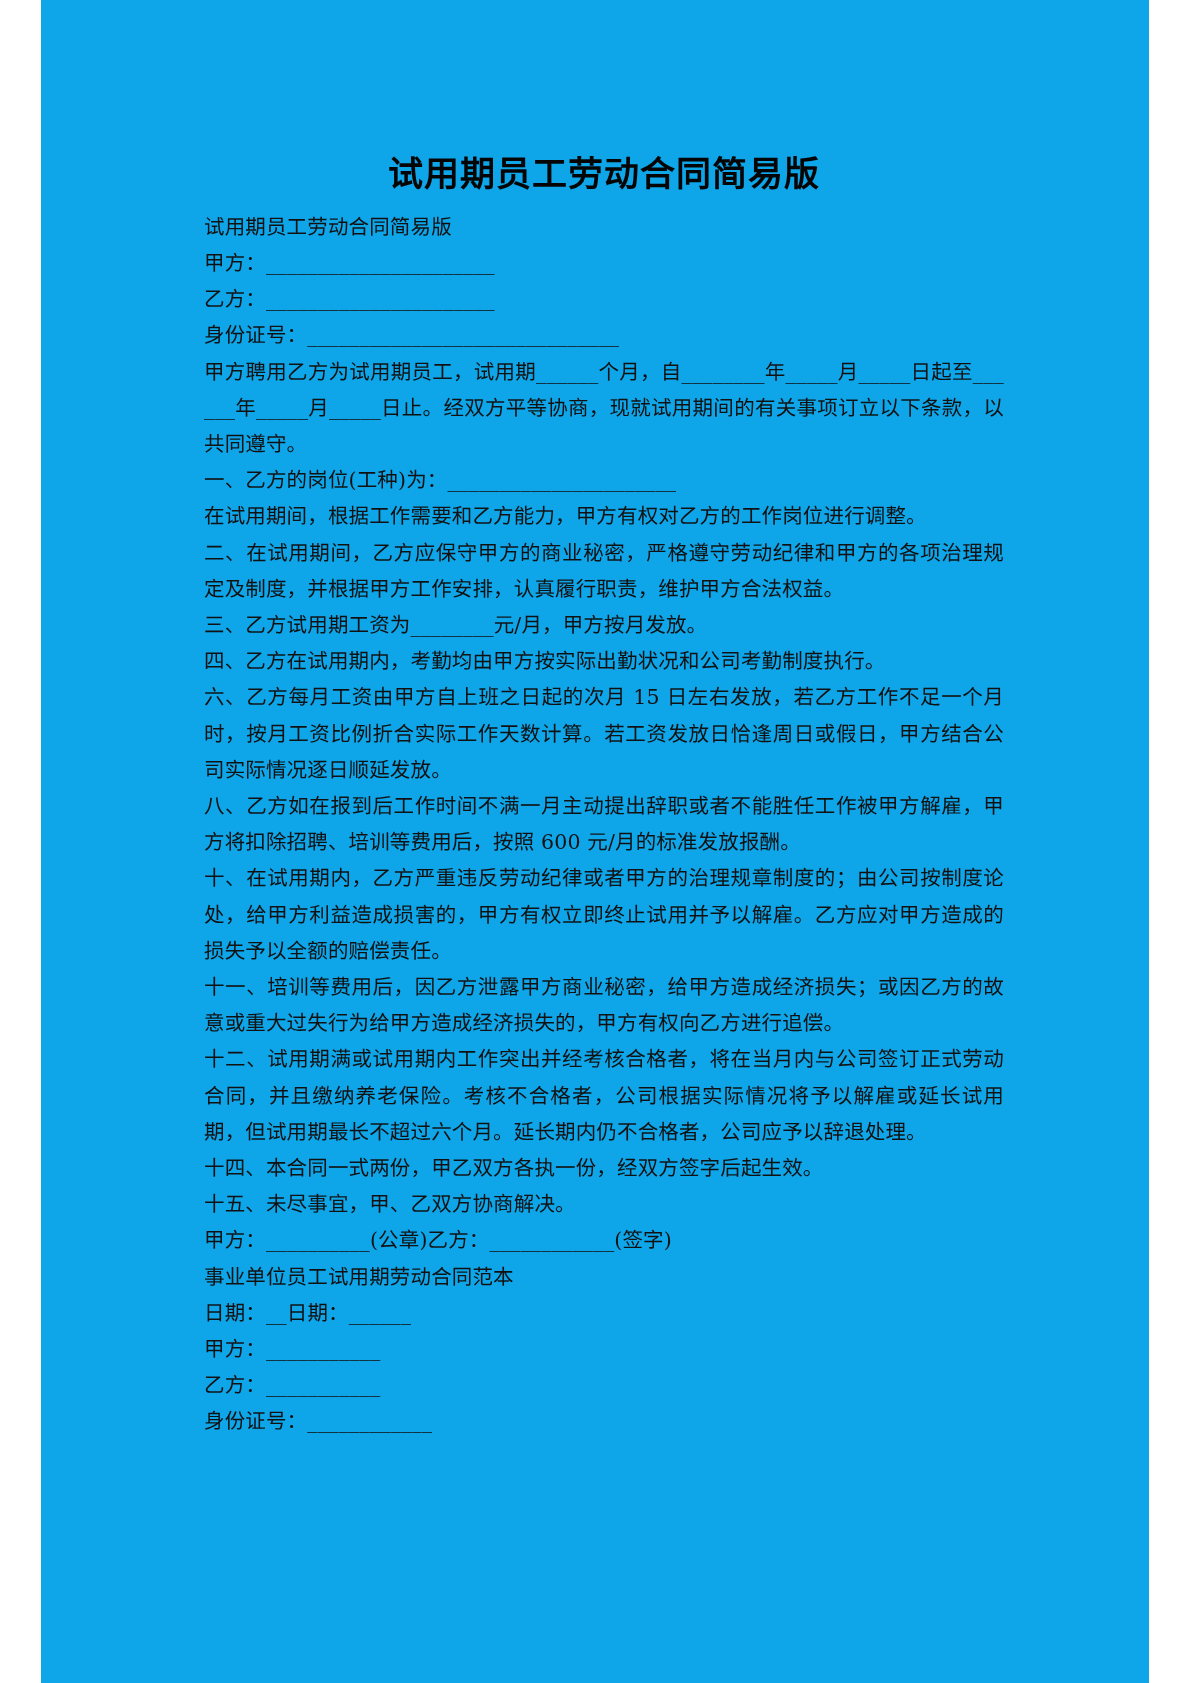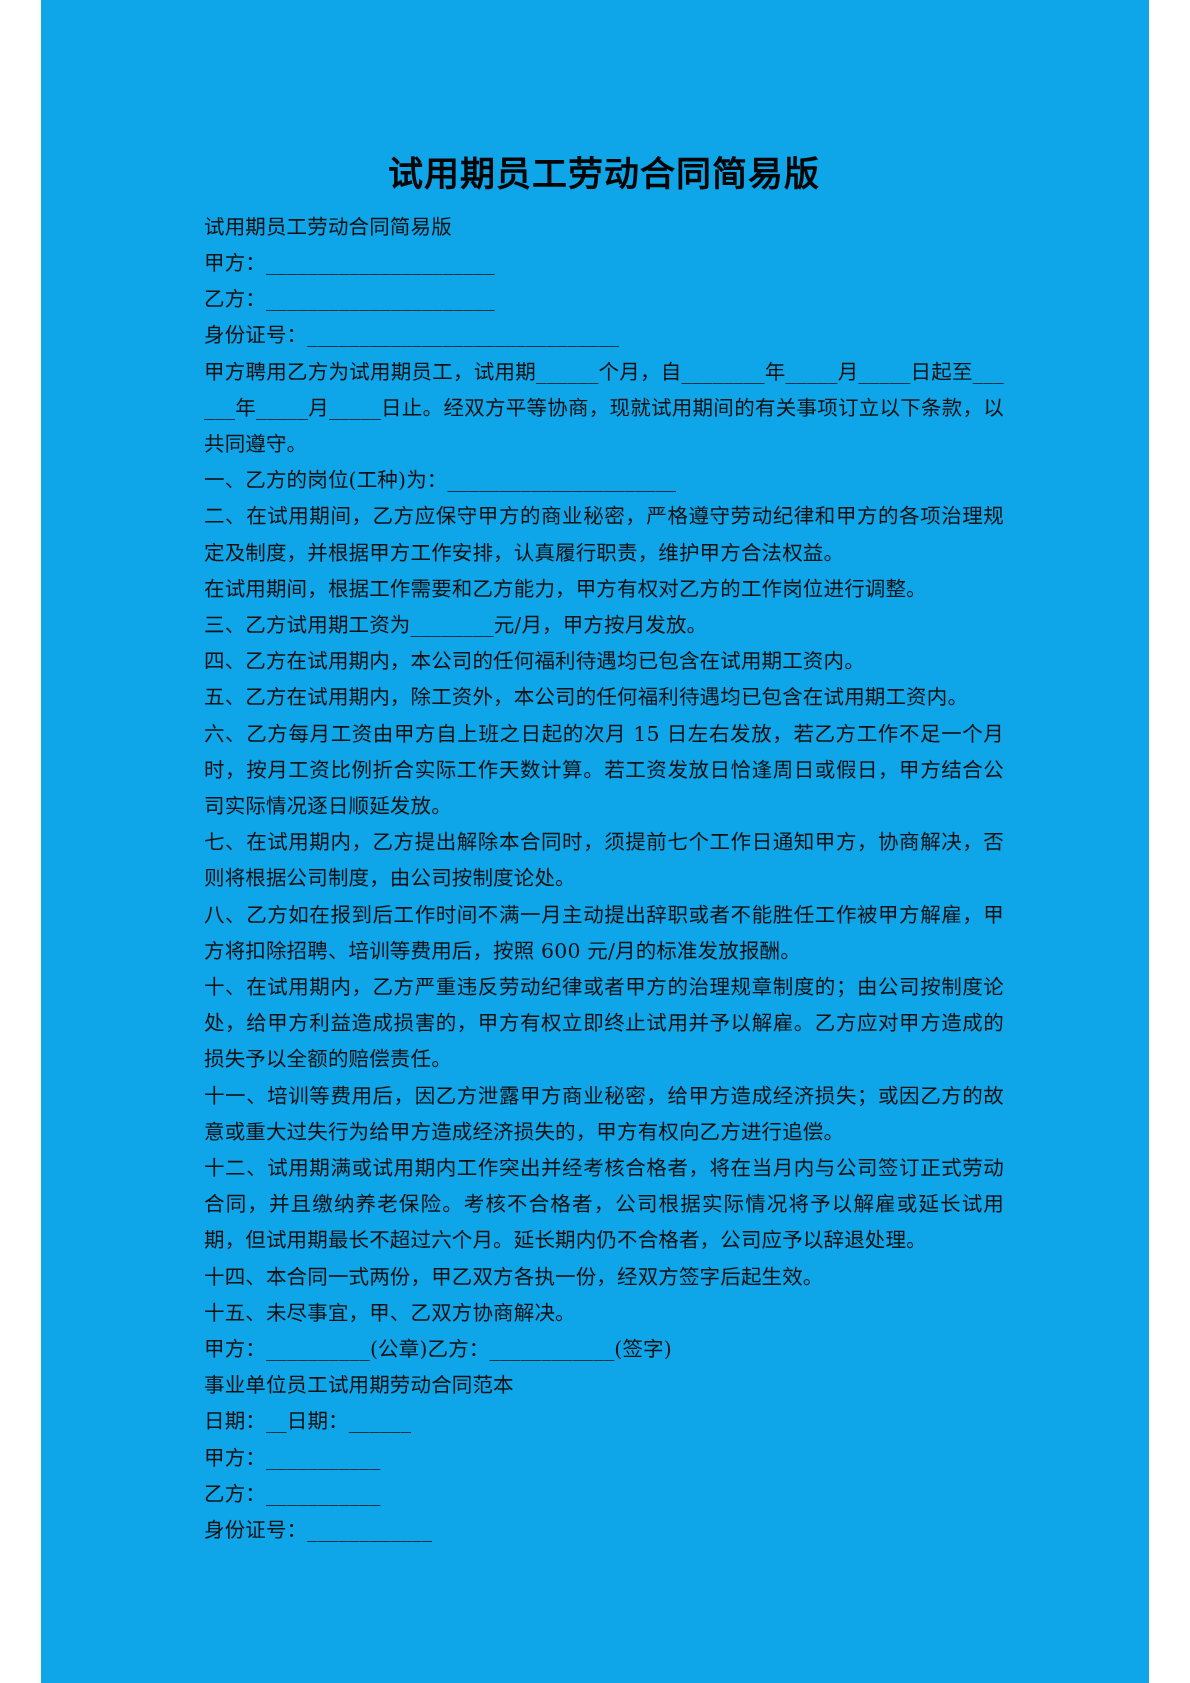--- a/index.html
+++ b/index.html
@@ -55,27 +55,25 @@
 
 <div class="page">
   <div class="content">
     <h1 class="doc-title">试用期员工劳动合同简易版</h1>
     <p class="para">试用期员工劳动合同简易版</p>
     <p class="para">甲方：______________________</p>
     <p class="para">乙方：______________________</p>
     <p class="para">身份证号：______________________________</p>
     <p class="para">甲方聘用乙方为试用期员工，试用期______个月，自________年_____月_____日起至______年_____月_____日止。经双方平等协商，现就试用期间的有关事项订立以下条款，以共同遵守。</p>
     <p class="para">一、乙方的岗位(工种)为：______________________</p>
+    <p class="para">在试用期间，根据工作需要和乙方能力，甲方有权对乙方的工作岗位进行调整。</p>
     <p class="para">二、在试用期间，乙方应保守甲方的商业秘密，严格遵守劳动纪律和甲方的各项治理规定及制度，并根据甲方工作安排，认真履行职责，维护甲方合法权益。</p>
-    <p class="para">在试用期间，根据工作需要和乙方能力，甲方有权对乙方的工作岗位进行调整。</p>
     <p class="para">三、乙方试用期工资为________元/月，甲方按月发放。</p>
-    <p class="para">四、乙方在试用期内，本公司的任何福利待遇均已包含在试用期工资内。</p>
-    <p class="para">五、乙方在试用期内，除工资外，本公司的任何福利待遇均已包含在试用期工资内。</p>
+    <p class="para">四、乙方在试用期内，考勤均由甲方按实际出勤状况和公司考勤制度执行。</p>
     <p class="para">六、乙方每月工资由甲方自上班之日起的次月 15 日左右发放，若乙方工作不足一个月时，按月工资比例折合实际工作天数计算。若工资发放日恰逢周日或假日，甲方结合公司实际情况逐日顺延发放。</p>
-    <p class="para">七、在试用期内，乙方提出解除本合同时，须提前七个工作日通知甲方，协商解决，否则将根据公司制度，由公司按制度论处。</p>
     <p class="para">八、乙方如在报到后工作时间不满一月主动提出辞职或者不能胜任工作被甲方解雇，甲方将扣除招聘、培训等费用后，按照 600 元/月的标准发放报酬。</p>
     <p class="para">十、在试用期内，乙方严重违反劳动纪律或者甲方的治理规章制度的；由公司按制度论处，给甲方利益造成损害的，甲方有权立即终止试用并予以解雇。乙方应对甲方造成的损失予以全额的赔偿责任。</p>
     <p class="para">十一、培训等费用后，因乙方泄露甲方商业秘密，给甲方造成经济损失；或因乙方的故意或重大过失行为给甲方造成经济损失的，甲方有权向乙方进行追偿。</p>
     <p class="para">十二、试用期满或试用期内工作突出并经考核合格者，将在当月内与公司签订正式劳动合同，并且缴纳养老保险。考核不合格者，公司根据实际情况将予以解雇或延长试用期，但试用期最长不超过六个月。延长期内仍不合格者，公司应予以辞退处理。</p>
     <p class="para">十四、本合同一式两份，甲乙双方各执一份，经双方签字后起生效。</p>
     <p class="para">十五、未尽事宜，甲、乙双方协商解决。</p>
     <p class="para">甲方：__________(公章)乙方：____________(签字)</p>
     <p class="para">事业单位员工试用期劳动合同范本</p>
     <p class="para">日期：__日期：______</p>
     <p class="para">甲方：___________</p>

